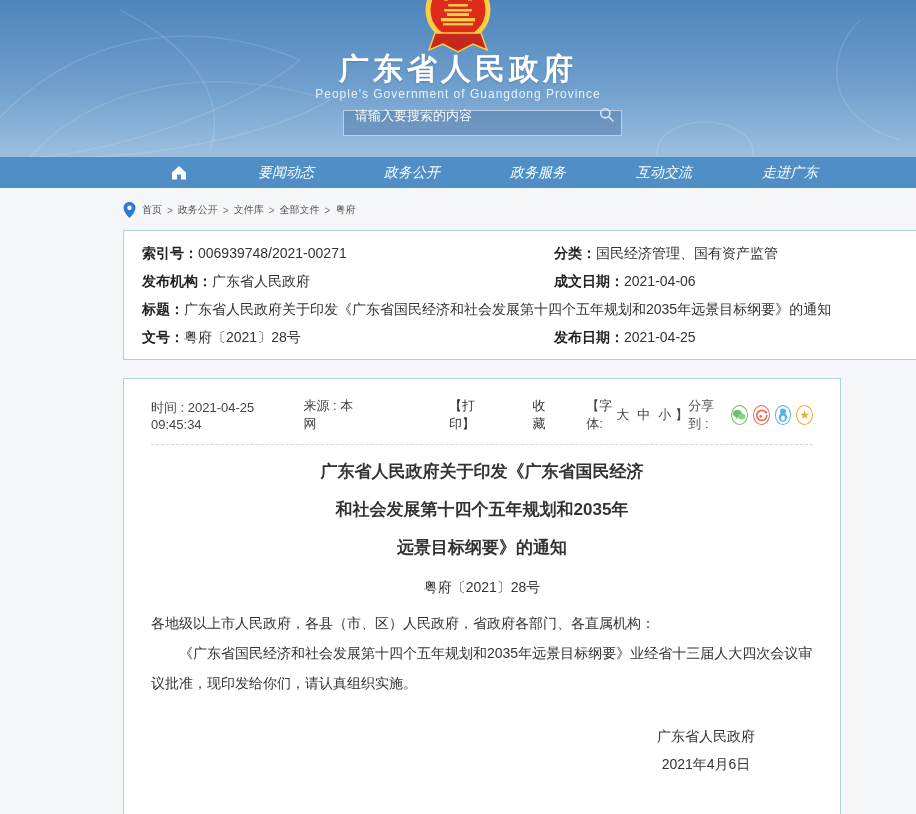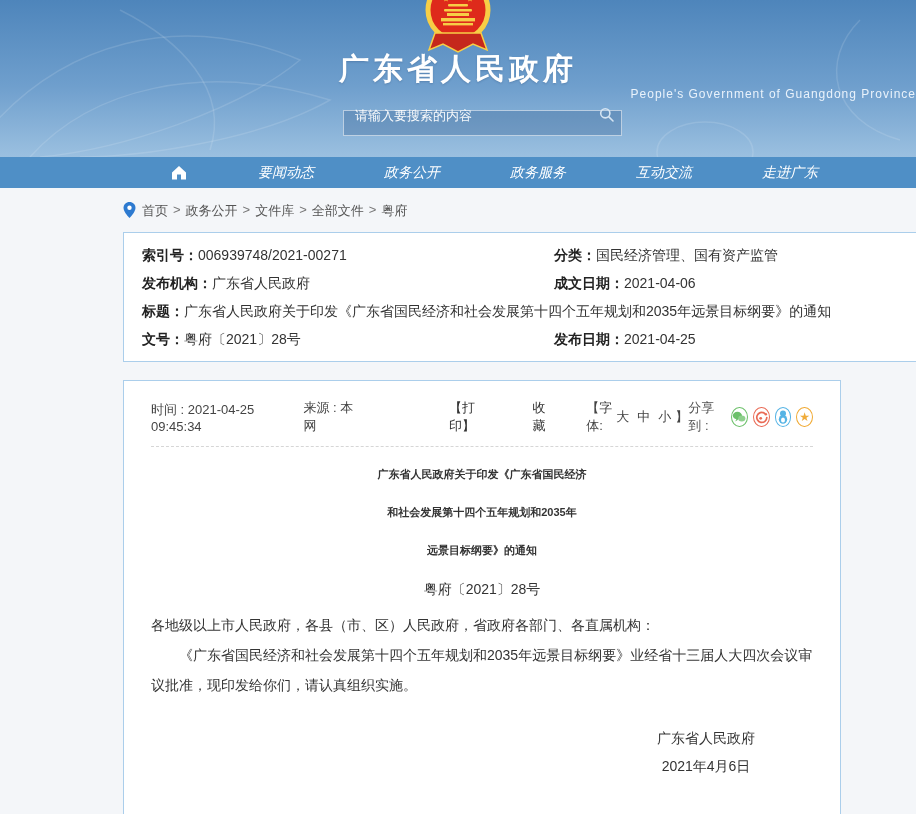--- a/index.html
+++ b/index.html
@@ -16,21 +16,21 @@
     background:linear-gradient(180deg,#4e85bb 0%,#6f9fcd 55%,#9bc0e0 100%);
   }
   .deco { position:absolute; left:0; top:0; pointer-events:none; }
   .emblem { position:absolute; left:50%; top:-27px; transform:translateX(-50%); }
   .site-title {
     position:absolute; top:49px; width:100%; text-align:center;
     color:#ffffff; font-size:30px; font-weight:bold; letter-spacing:4px;
     text-shadow:0 1px 2px rgba(30,60,100,.25);
   }
   .site-subtitle {
-    position:absolute; top:87px; width:100%; text-align:right;
+    position:absolute; top:87px; width:100%; text-align:center;
     color:#e9f2fb; font-size:12px; letter-spacing:1px;
   }
   .search {
     position:absolute; top:110px; left:343px; width:279px; height:26px;
     background:rgba(47,91,138,.30); border:1px solid rgba(255,255,255,.55);
     display:flex; align-items:center; padding:0 6px 16px 9px;
   }
   .search input {
     flex:1; background:transparent; border:none; outline:none;
     color:#ffffff; font-size:13px; font-family:"Liberation Sans",sans-serif;
@@ -42,22 +42,22 @@
   .navbar { height:31px; background:#4f8fc6; }
   .nav-inner {
     margin-left:170px; width:648px; height:100%;
     display:flex; justify-content:space-between; align-items:center;
   }
   .nav-item { color:#ffffff; font-size:14px; cursor:pointer; line-height:31px;font-style:italic; }
   .nav-home { display:flex; align-items:center; cursor:pointer; }
 
   
   .breadcrumb {
-    padding:14px 0 12px 123px; font-size:13px; color:#555;
-    display:flex; 
+    padding:14px 0 12px 123px; font-size:10px; color:#555;
+    display:flex; align-items:center;
   }
   .pin { margin-right:6px; display:flex; }
   .crumb { color:#555; cursor:pointer; }
   .crumb.current { cursor:default; }
   .crumb-sep { margin:0 5px; color:#777; }
 
   
   .meta-box {
     margin-left:123px; width:862px; background:#fff;
     border:1px solid #abceeb; padding:8px 18px 8px 18px;
@@ -89,21 +89,21 @@
     display:flex; align-items:center; justify-content:center; cursor:pointer;
     background:#fff;
   }
   .share-wechat { border:1px solid #6cc06a; }
   .share-weibo  { border:1px solid #e96a55; }
   .share-qq     { border:1px solid #56b4e5; }
   .share-qzone  { border:1px solid #f0a932; color:#f0ac3a; font-size:12px; line-height:1; }
 
   .doc-title {
     margin-top:8px; text-align:center;
-    font-size:11px; font-weight:bold; color:#333; line-height:38px;
+    font-size:17px; font-weight:bold; color:#333; line-height:38px;
   }
   .doc-number { margin-top:6px; text-align:center; font-size:14px; color:#333; line-height:28px; }
   .doc-body { margin-top:7px; font-size:14px; color:#333; line-height:30px; }
   .doc-body p { margin:0; }
   .para-indent { text-indent:2em; }
   .sign-block {
     margin:24px 58px 0 auto; width:fit-content;
     text-align:center; font-size:14px; color:#333; line-height:28px;
   }
 </style>

